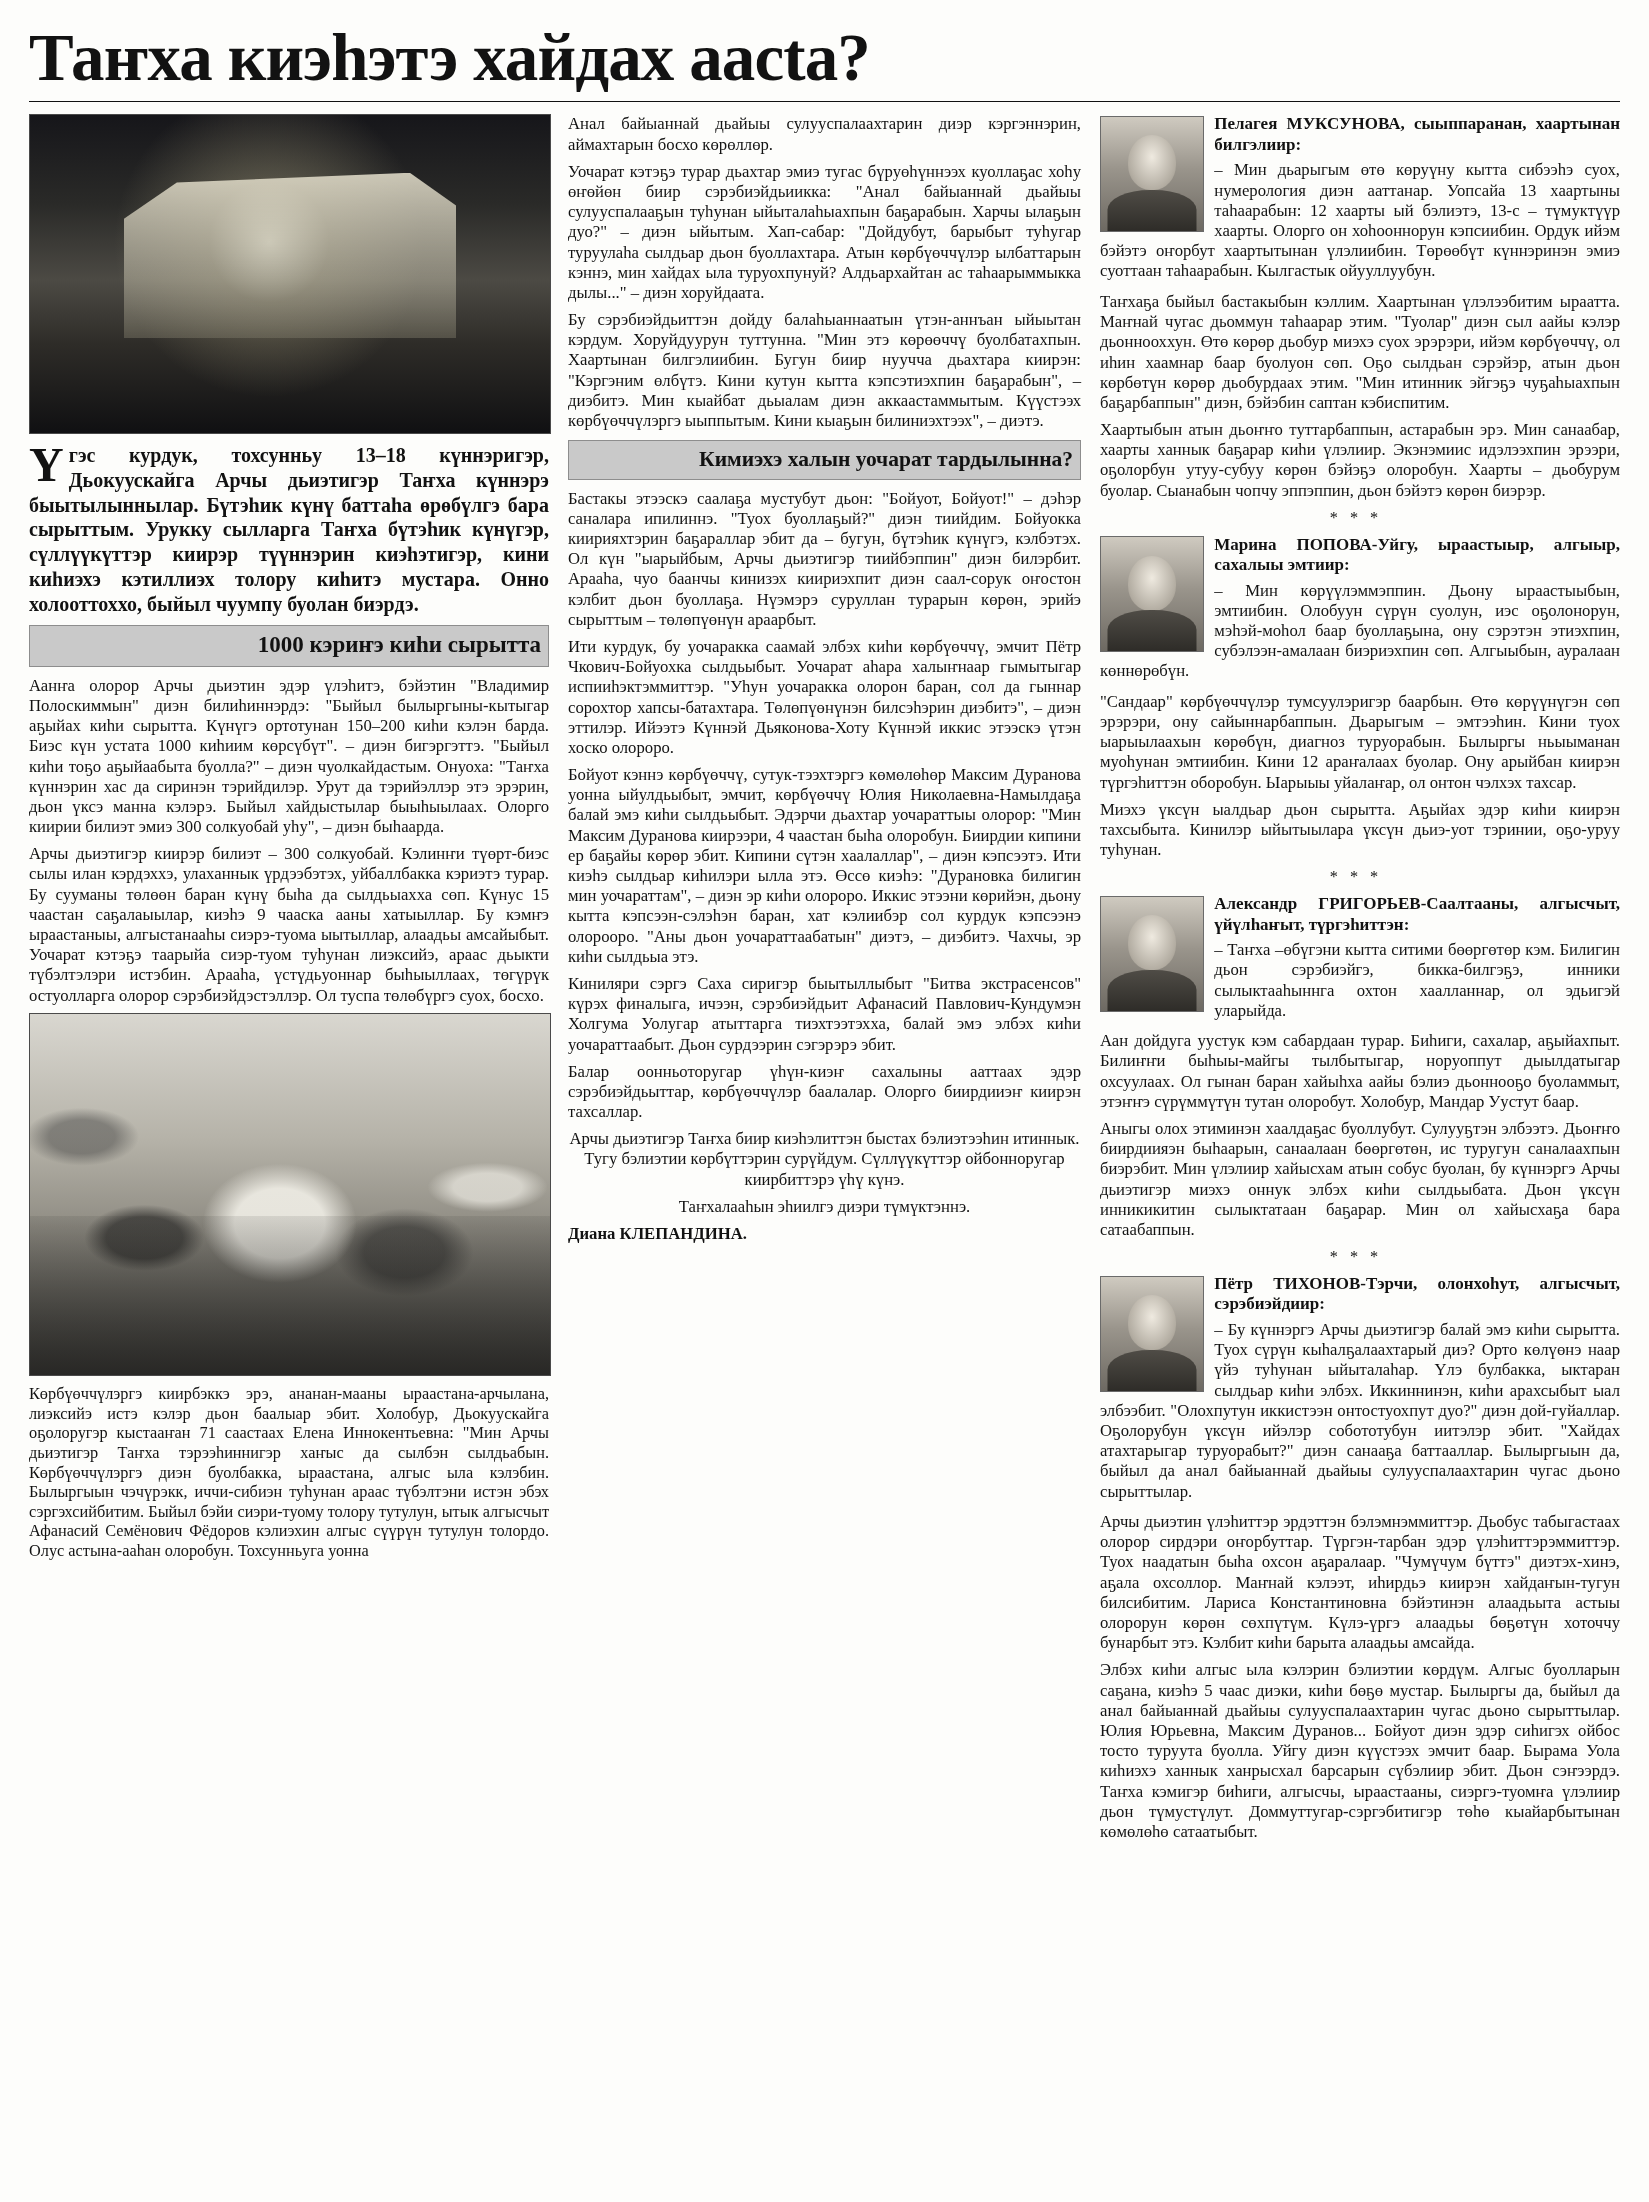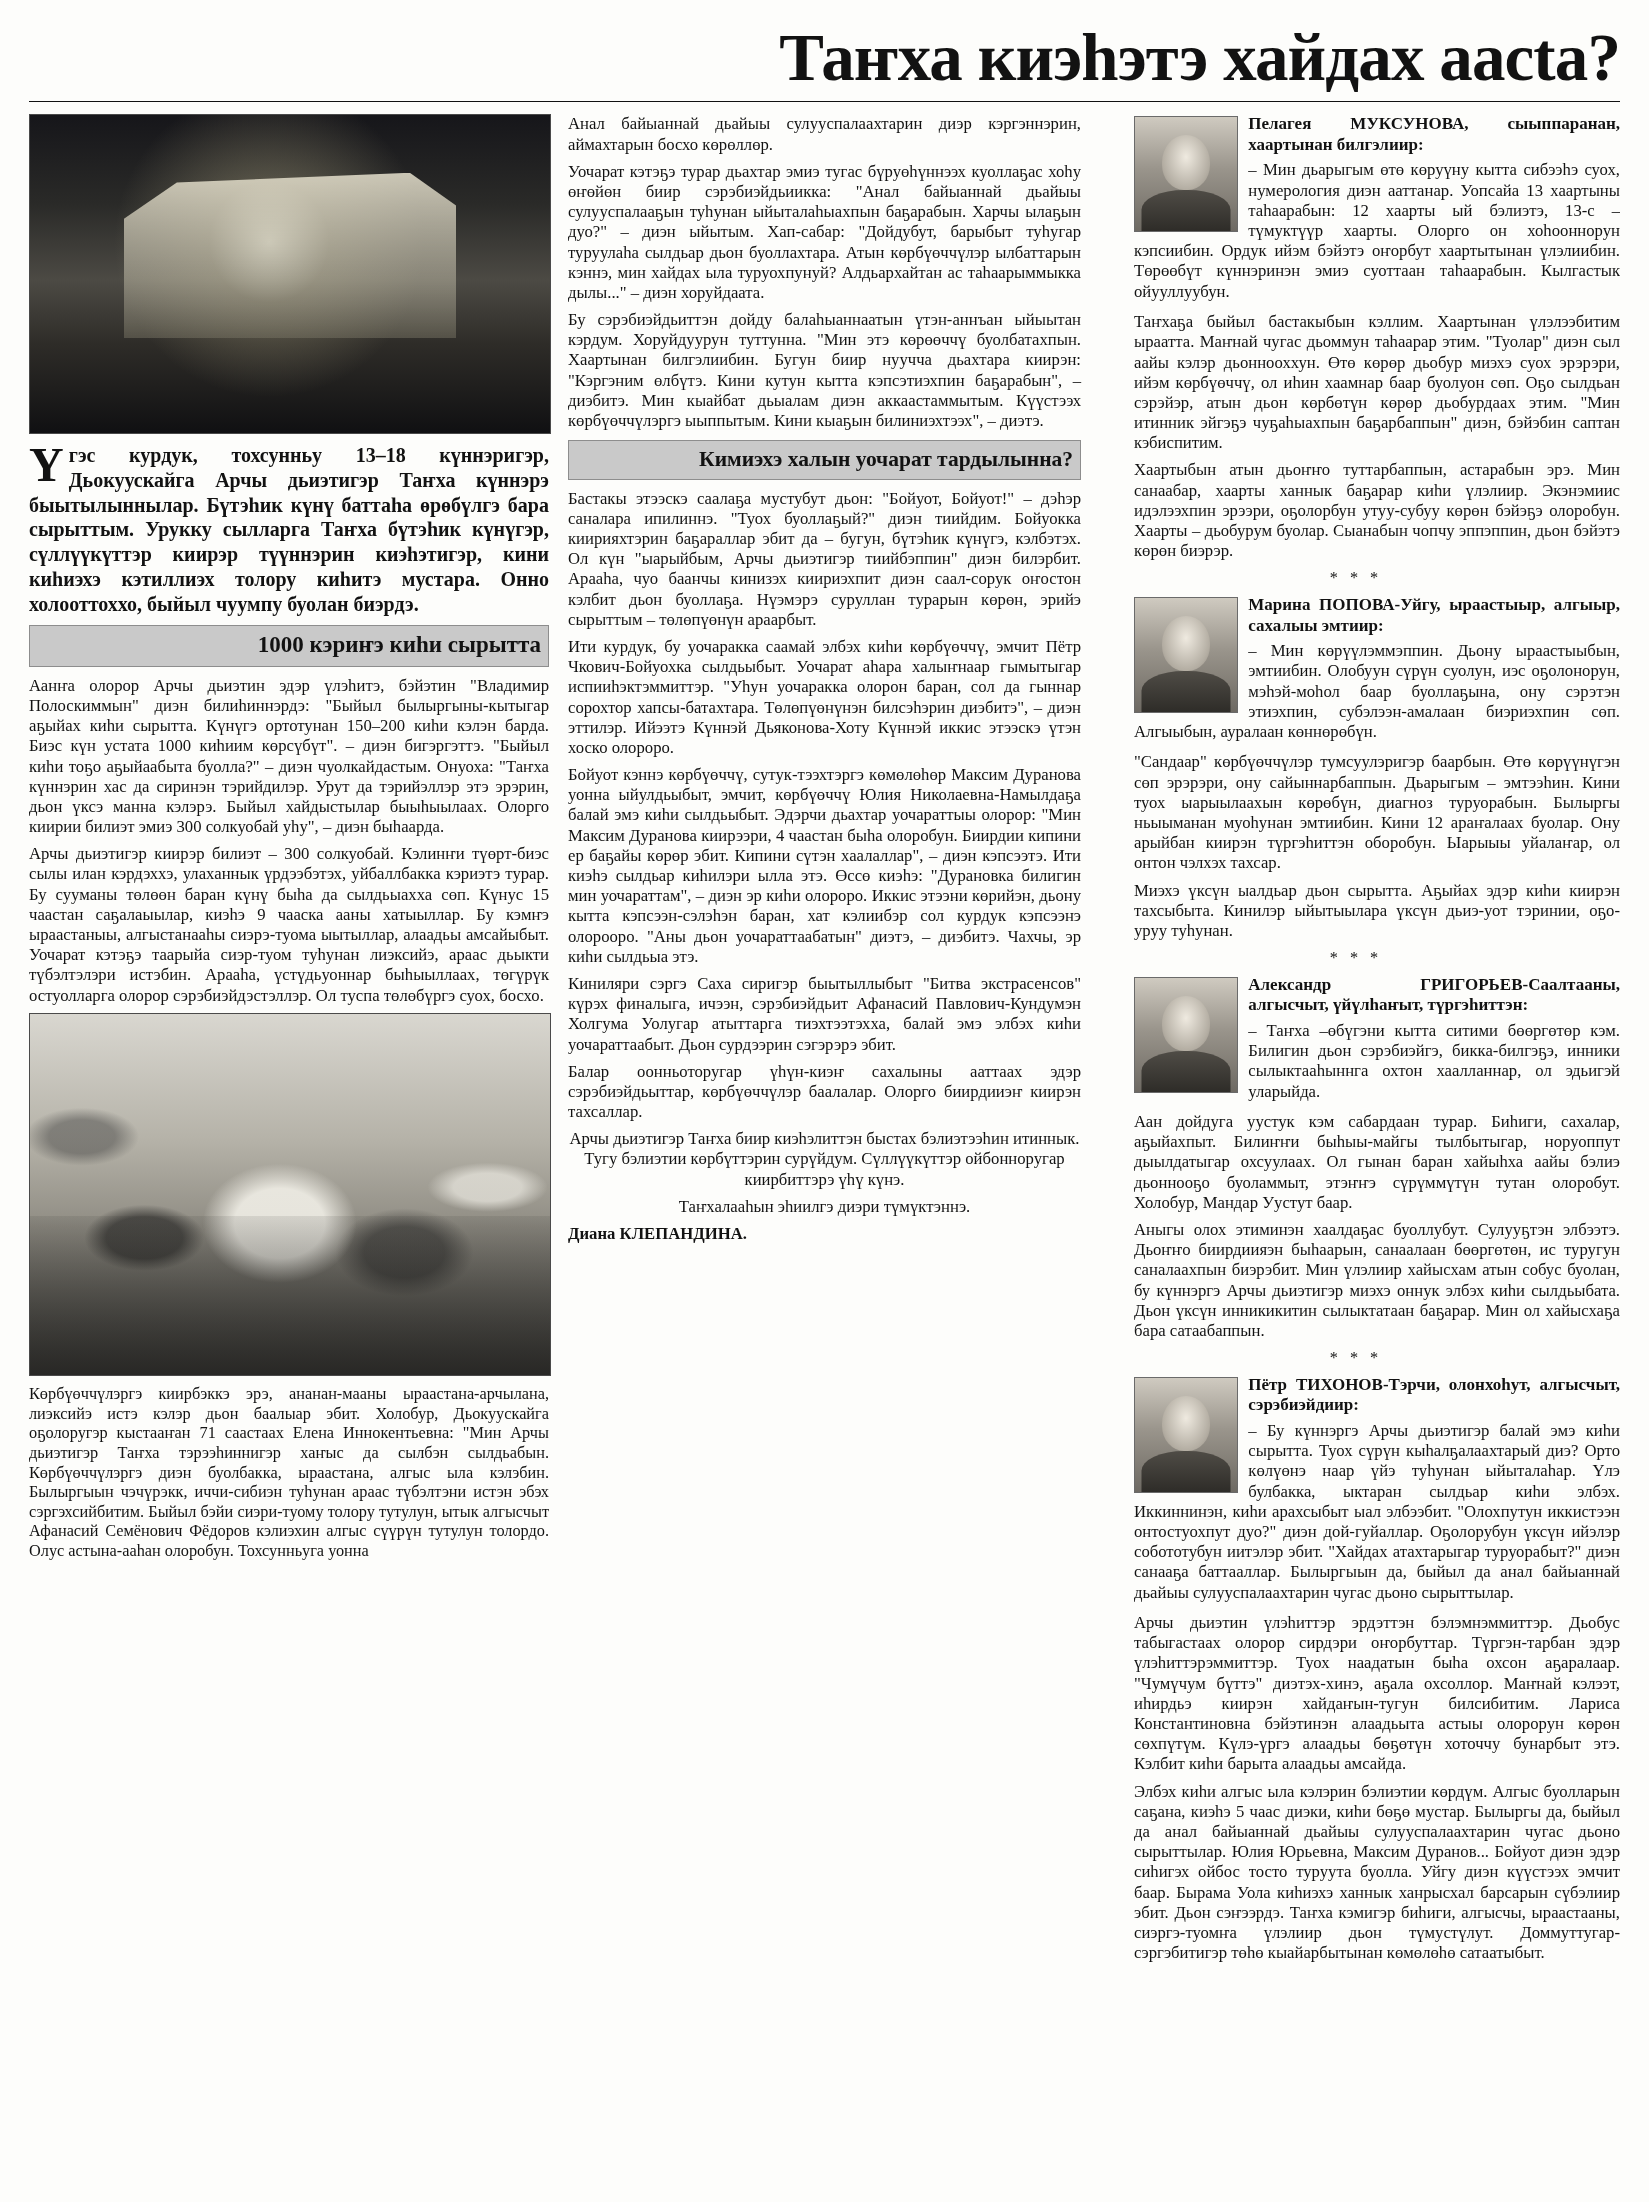--- a/index.html
+++ b/index.html
@@ -12,21 +12,21 @@
   .page{
     width:1649px;
     min-height:2203px;
     box-sizing:border-box;
     padding:22.4px 29px 17px 29px;
     position:relative;
     background:#fdfdfb;
   }
   
   .masthead{
-    text-align:right;
+    text-align:left;
     font-family:"Liberation Serif", serif;
     font-weight:bold;
     font-size:67px;
     line-height:0.95;
     letter-spacing:-0.9px;
     margin:3.4px 0 12px 0;
   }
   .rule{
     border-top:1.7px solid #111;
     margin:5.2px 0 12px 0;
@@ -116,21 +116,20 @@
     font-weight:bold;
     font-size:23px;
     line-height:1.14;
     padding:6px 6.9px 7.7px 6.9px;
     margin:8.6px 0 8.6px 0;
   }
   .sechead.small{font-size:21.5px;}
   
   .iv{
     margin-bottom:5.2px;
-    margin-left:34px;
   }
   .iv-head{
     overflow:hidden;
     margin-bottom:3.4px;
   }
   .portrait{
     float:left;
     width:102px;
     height:114px;
     margin:1.7px 10.3px 3.4px 0;

